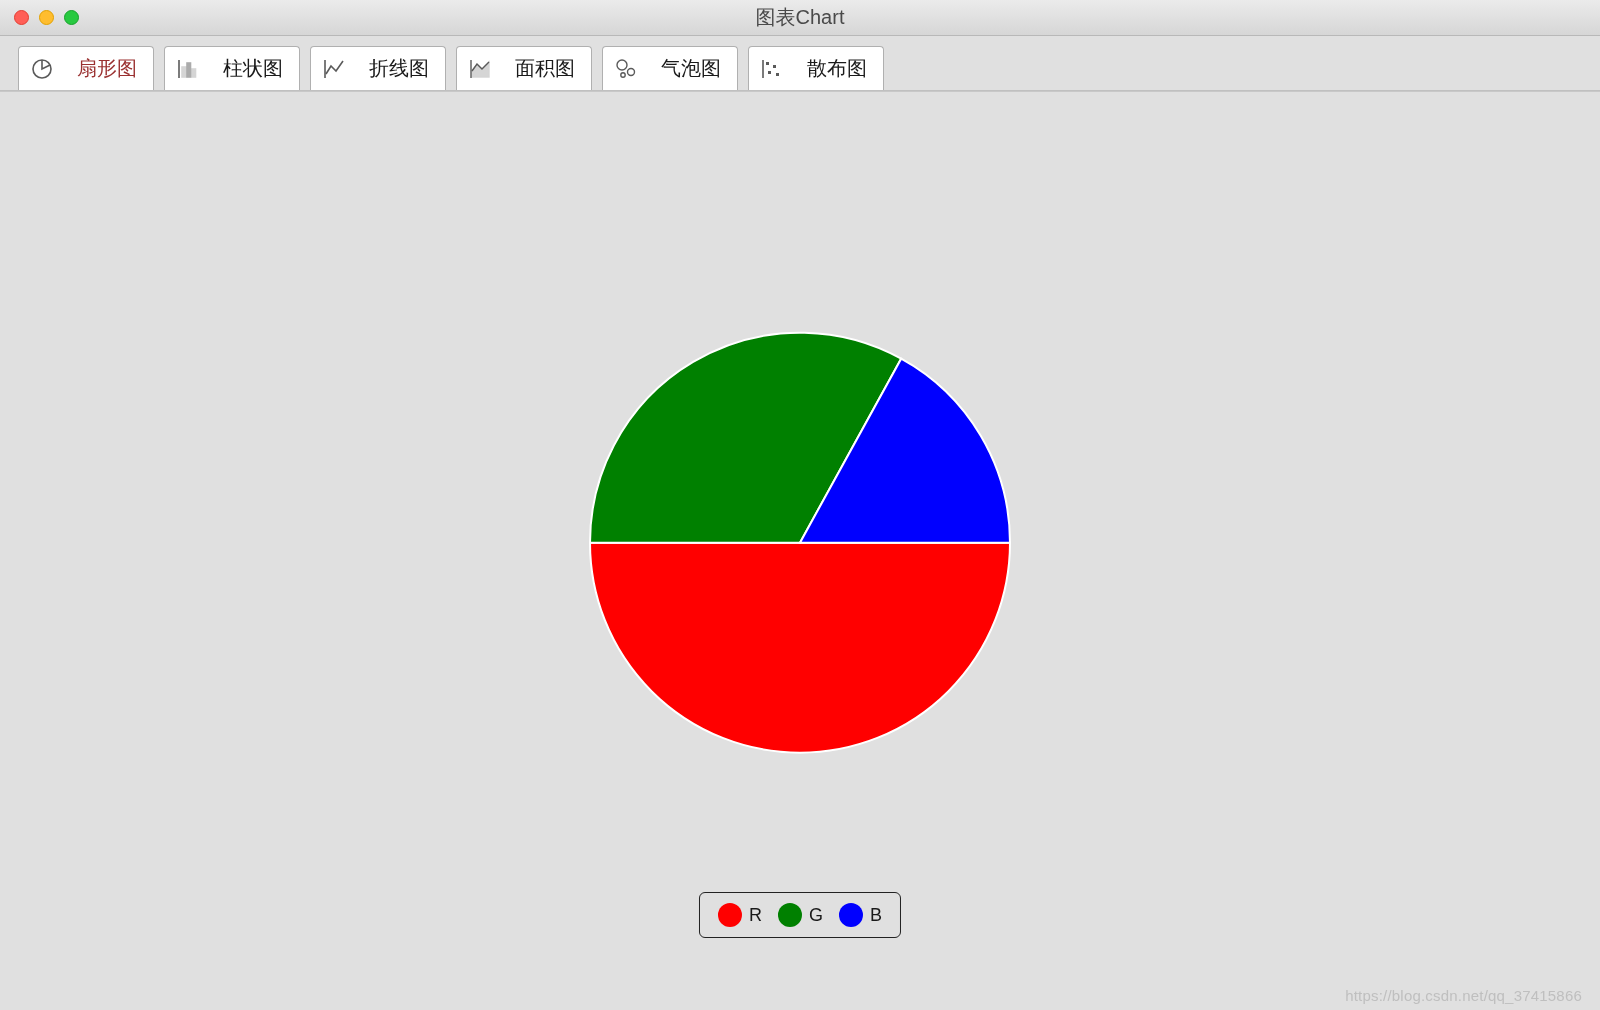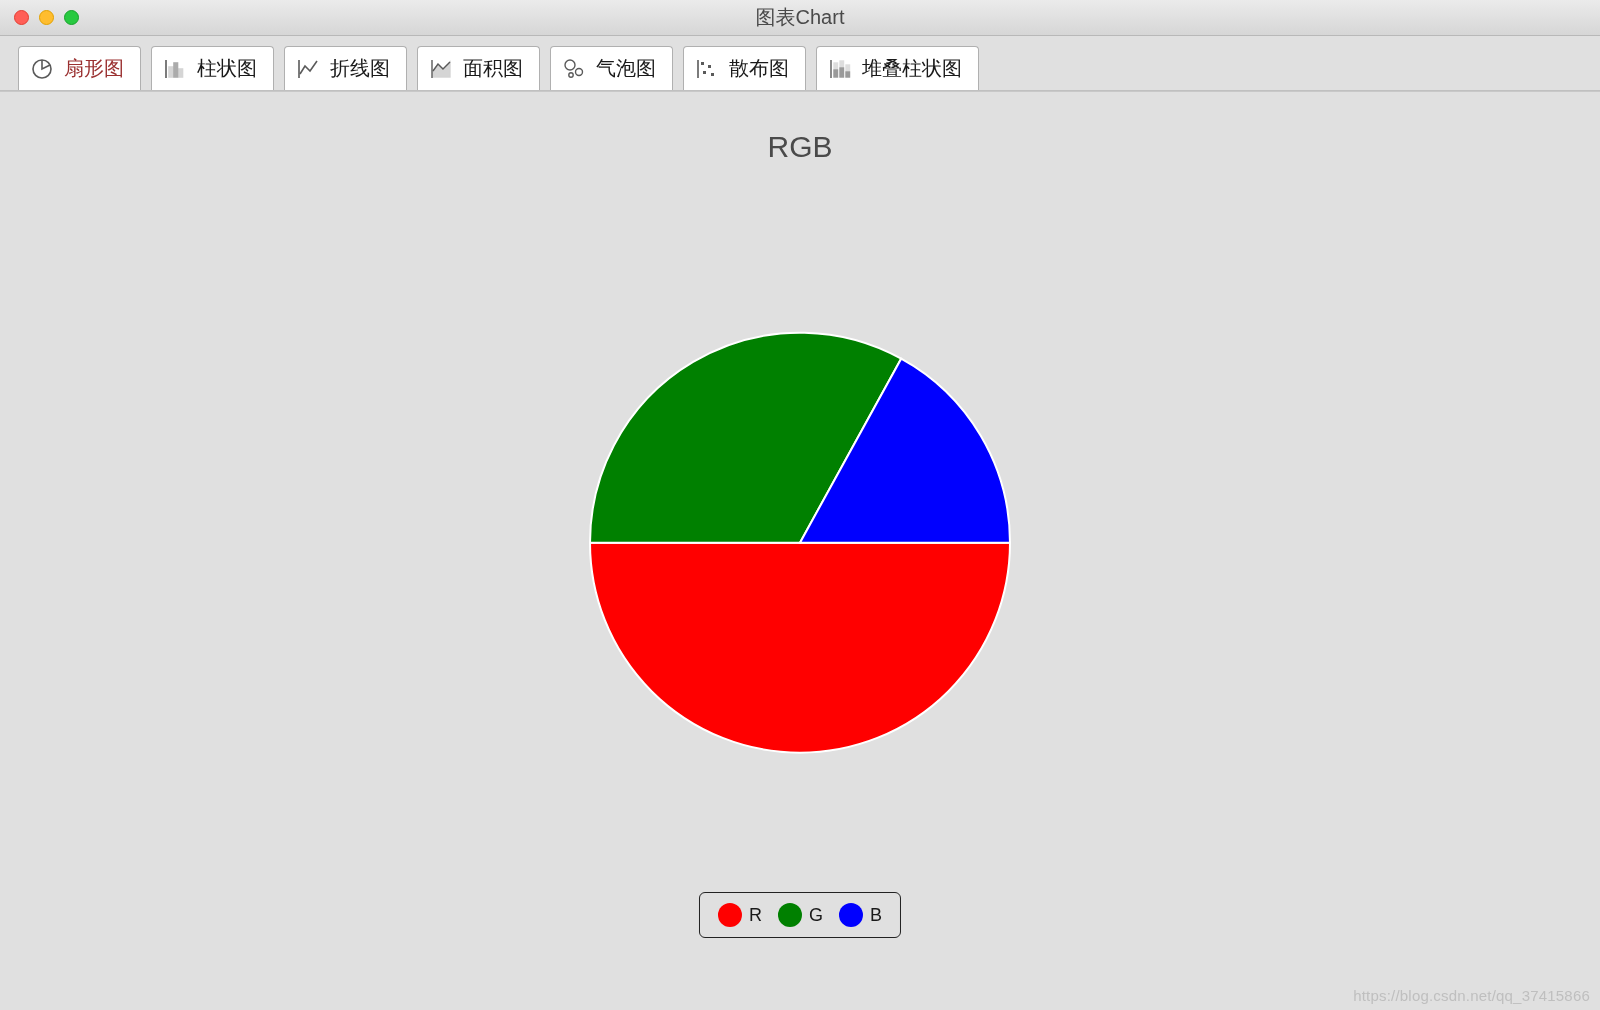--- a/index.html
+++ b/index.html
@@ -51,21 +51,21 @@
       border-bottom: 1px solid #c0c0c0;
     }
     .tab {
       background: #ffffff;
       border: 1px solid #b0b0b0;
       border-bottom: none;
       border-radius: 4px 4px 0 0;
       padding: 8px 16px 8px 10px;
       display: flex;
       align-items: center;
-      gap: 9px;
+      gap: 22px;
       cursor: pointer;
       font-size: 20px;
       color: #1a1a1a;
       min-height: 44px;
     }
     .tab.active {
       color: #9a3030;
     }
     .tab-icon {
       width: 26px;
@@ -117,21 +117,21 @@
       border-radius: 50%;
       display: inline-block;
     }
     .legend-label {
       font-size: 18px;
       color: #1a1a1a;
     }
     .watermark {
       position: absolute;
       bottom: 6px;
-      right: 10px;
+      right: 18px;
       font-size: 15px;
       color: rgba(130,130,130,0.35);
       letter-spacing: 0.2px;
     }
     .spacer-row {
       height: 30px;
       background: #e0e0e0;
     }
   </style>
 </head>
@@ -209,39 +209,24 @@
         <rect x="6" y="5" width="3" height="3"></rect>
         <rect x="13" y="8" width="3" height="3"></rect>
         <rect x="8" y="14" width="3" height="3"></rect>
         <rect x="16" y="16" width="3" height="3"></rect>
       </svg>
     </span>
     <span>散布图</span>
   </div>
 
 
-  <div class="tab">
-    <span class="tab-icon">
-      <svg viewBox="0 0 24 24" width="24" height="24" fill="none" stroke="currentColor" stroke-width="1.4">
-        <path d="M3 21 L3 3"></path>
-        <rect x="6" y="6" width="3.5" height="14" fill="currentColor" opacity="0.2"></rect>
-        <rect x="6" y="13" width="3.5" height="7" fill="currentColor" opacity="0.5"></rect>
-        <rect x="12" y="4" width="3.5" height="16" fill="currentColor" opacity="0.2"></rect>
-        <rect x="12" y="11" width="3.5" height="9" fill="currentColor" opacity="0.5"></rect>
-        <rect x="18" y="8" width="3.5" height="12" fill="currentColor" opacity="0.2"></rect>
-        <rect x="18" y="15" width="3.5" height="5" fill="currentColor" opacity="0.5"></rect>
-      </svg>
-    </span>
-    <span>堆叠柱状图</span>
-  </div>
 
 </div>
 
 <div class="chart-area">
-  <div class="chart-title">RGB</div>
 
   <div class="pie-container">
     <svg id="pie-svg" width="430" height="430" viewBox="0 0 430 430">
         <path d="M 215 215 L 425 215 A 210 210 0 0 1 5 215.00000000000003 Z" fill="#ff0000" stroke="#ffffff" stroke-width="2"></path>
         <path d="M 215 215 L 5 215.00000000000003 A 210 210 0 0 1 316.16827156136014 30.97559719078859 Z" fill="#008000" stroke="#ffffff" stroke-width="2"></path>
         <path d="M 215 215 L 316.16827156136014 30.97559719078859 A 210 210 0 0 1 425 214.99999999999994 Z" fill="#0000ff" stroke="#ffffff" stroke-width="2"></path>
       </svg>
   </div>
 
   <div class="legend" id="legend-box">

